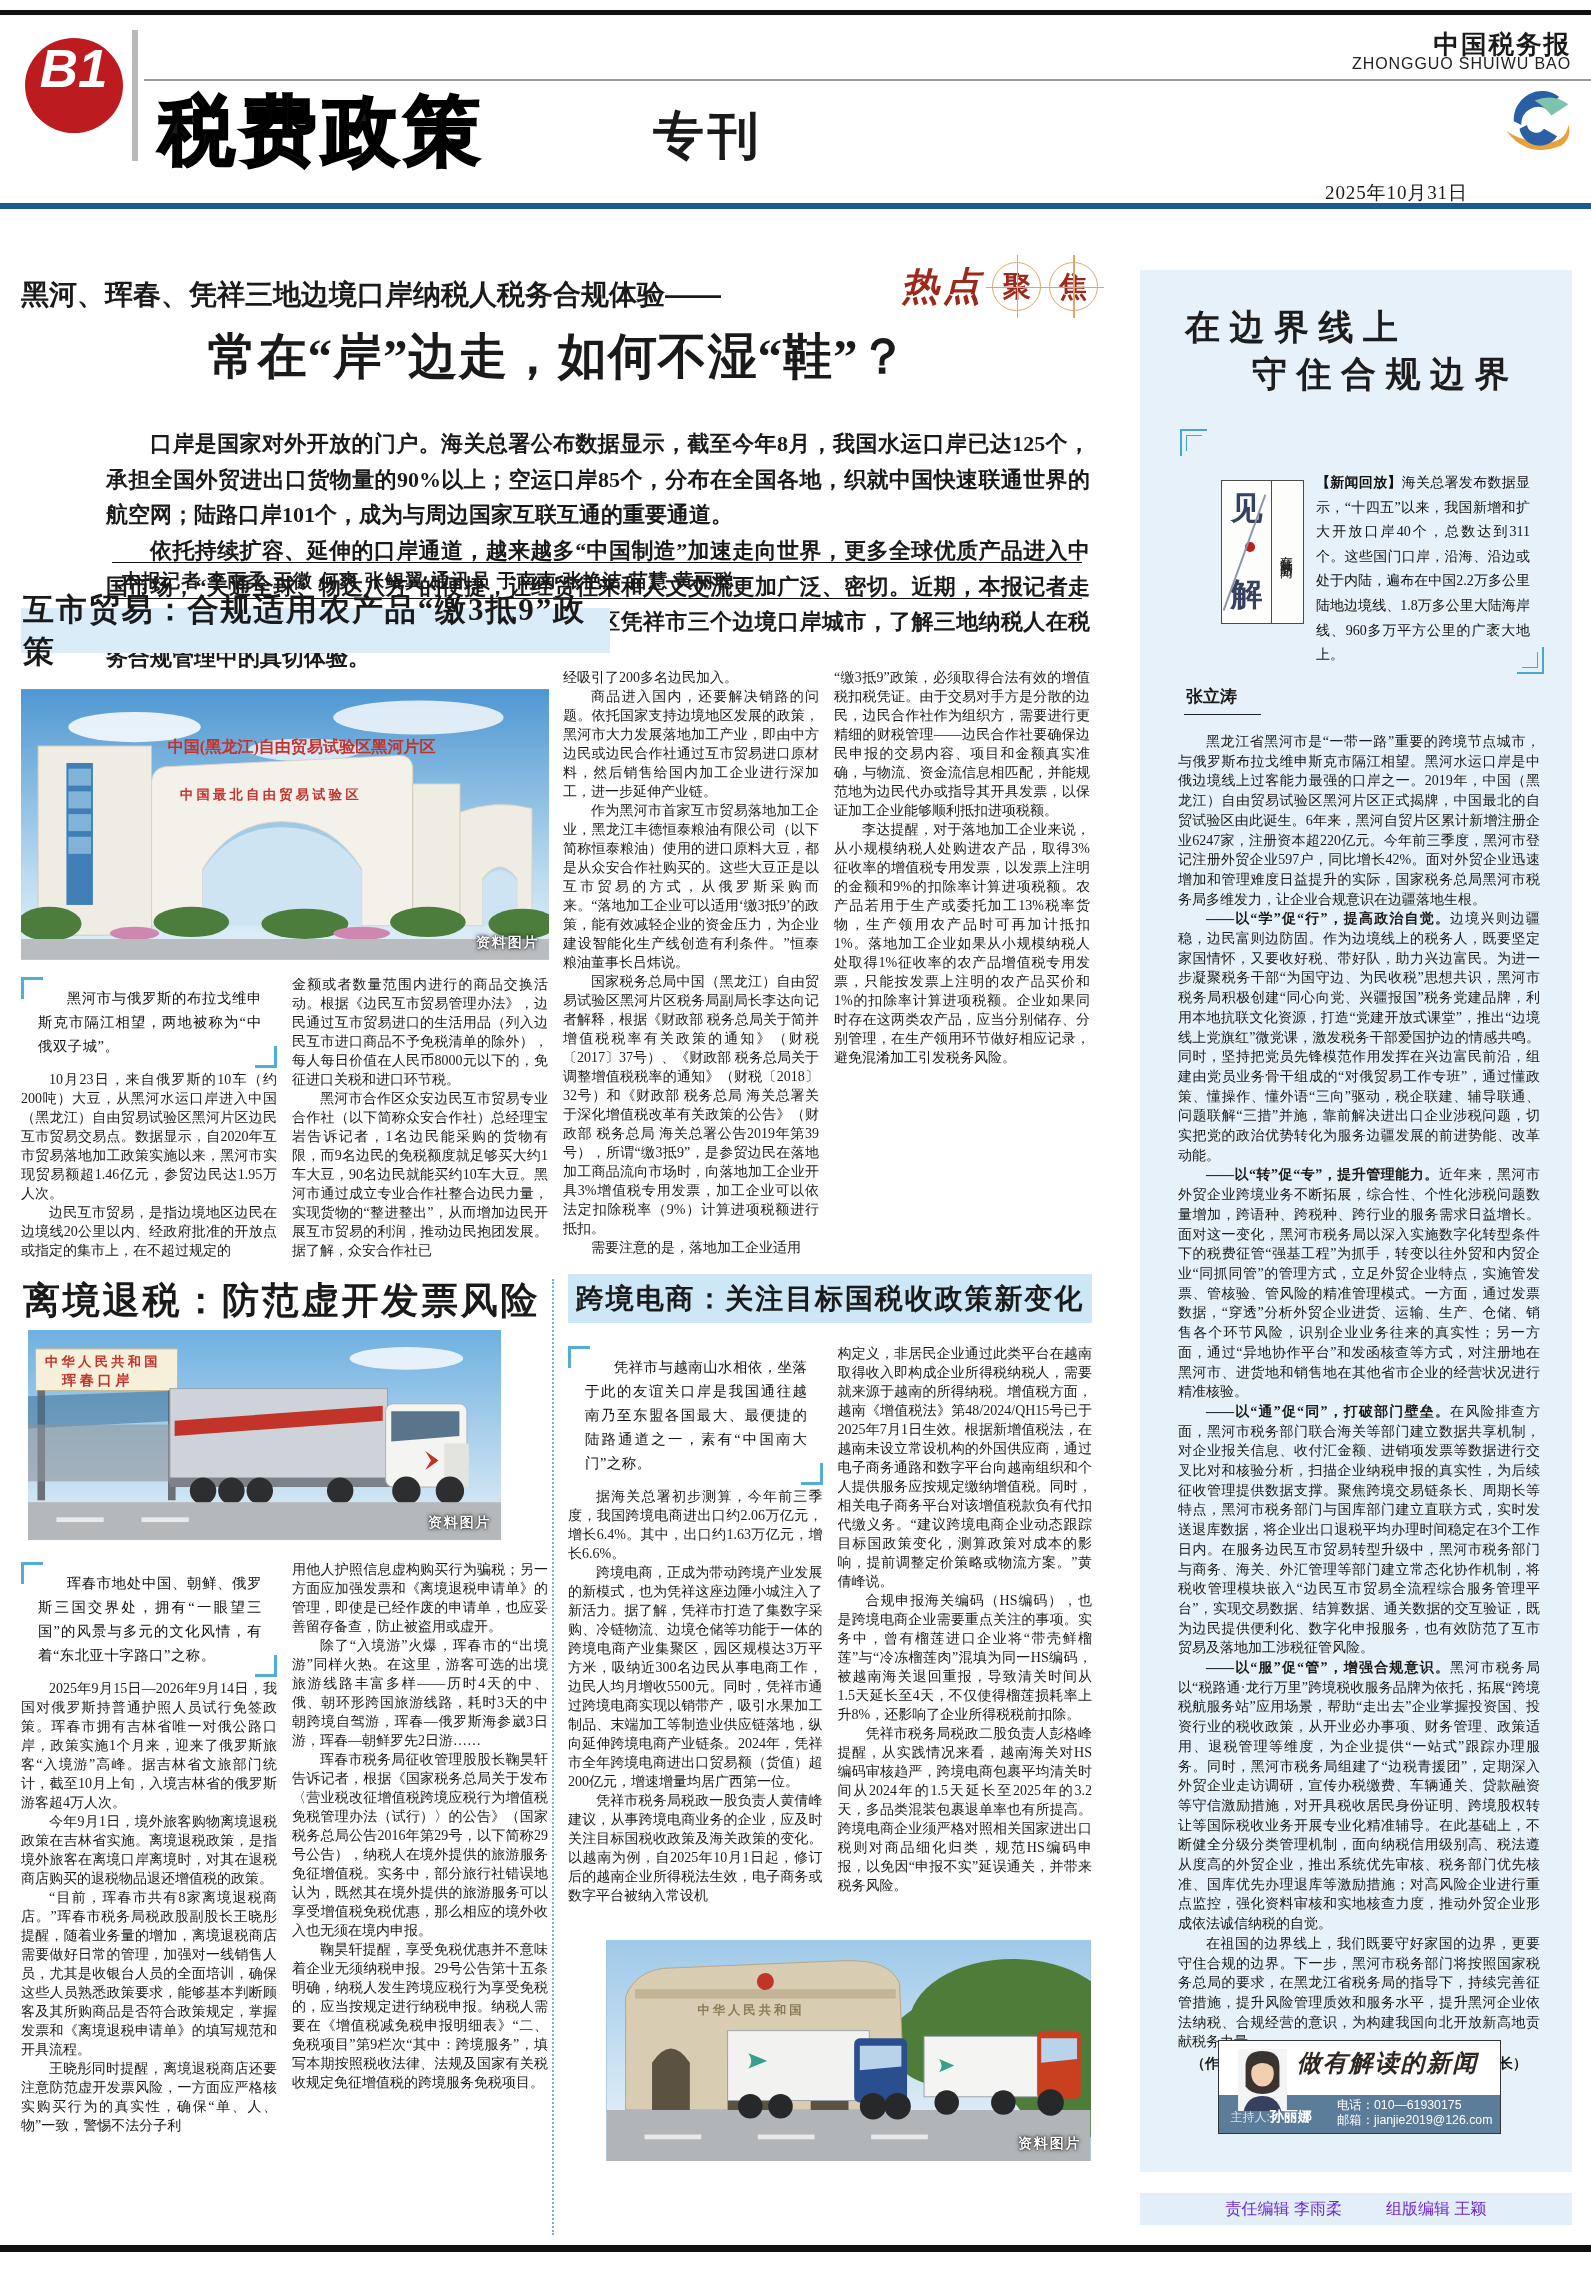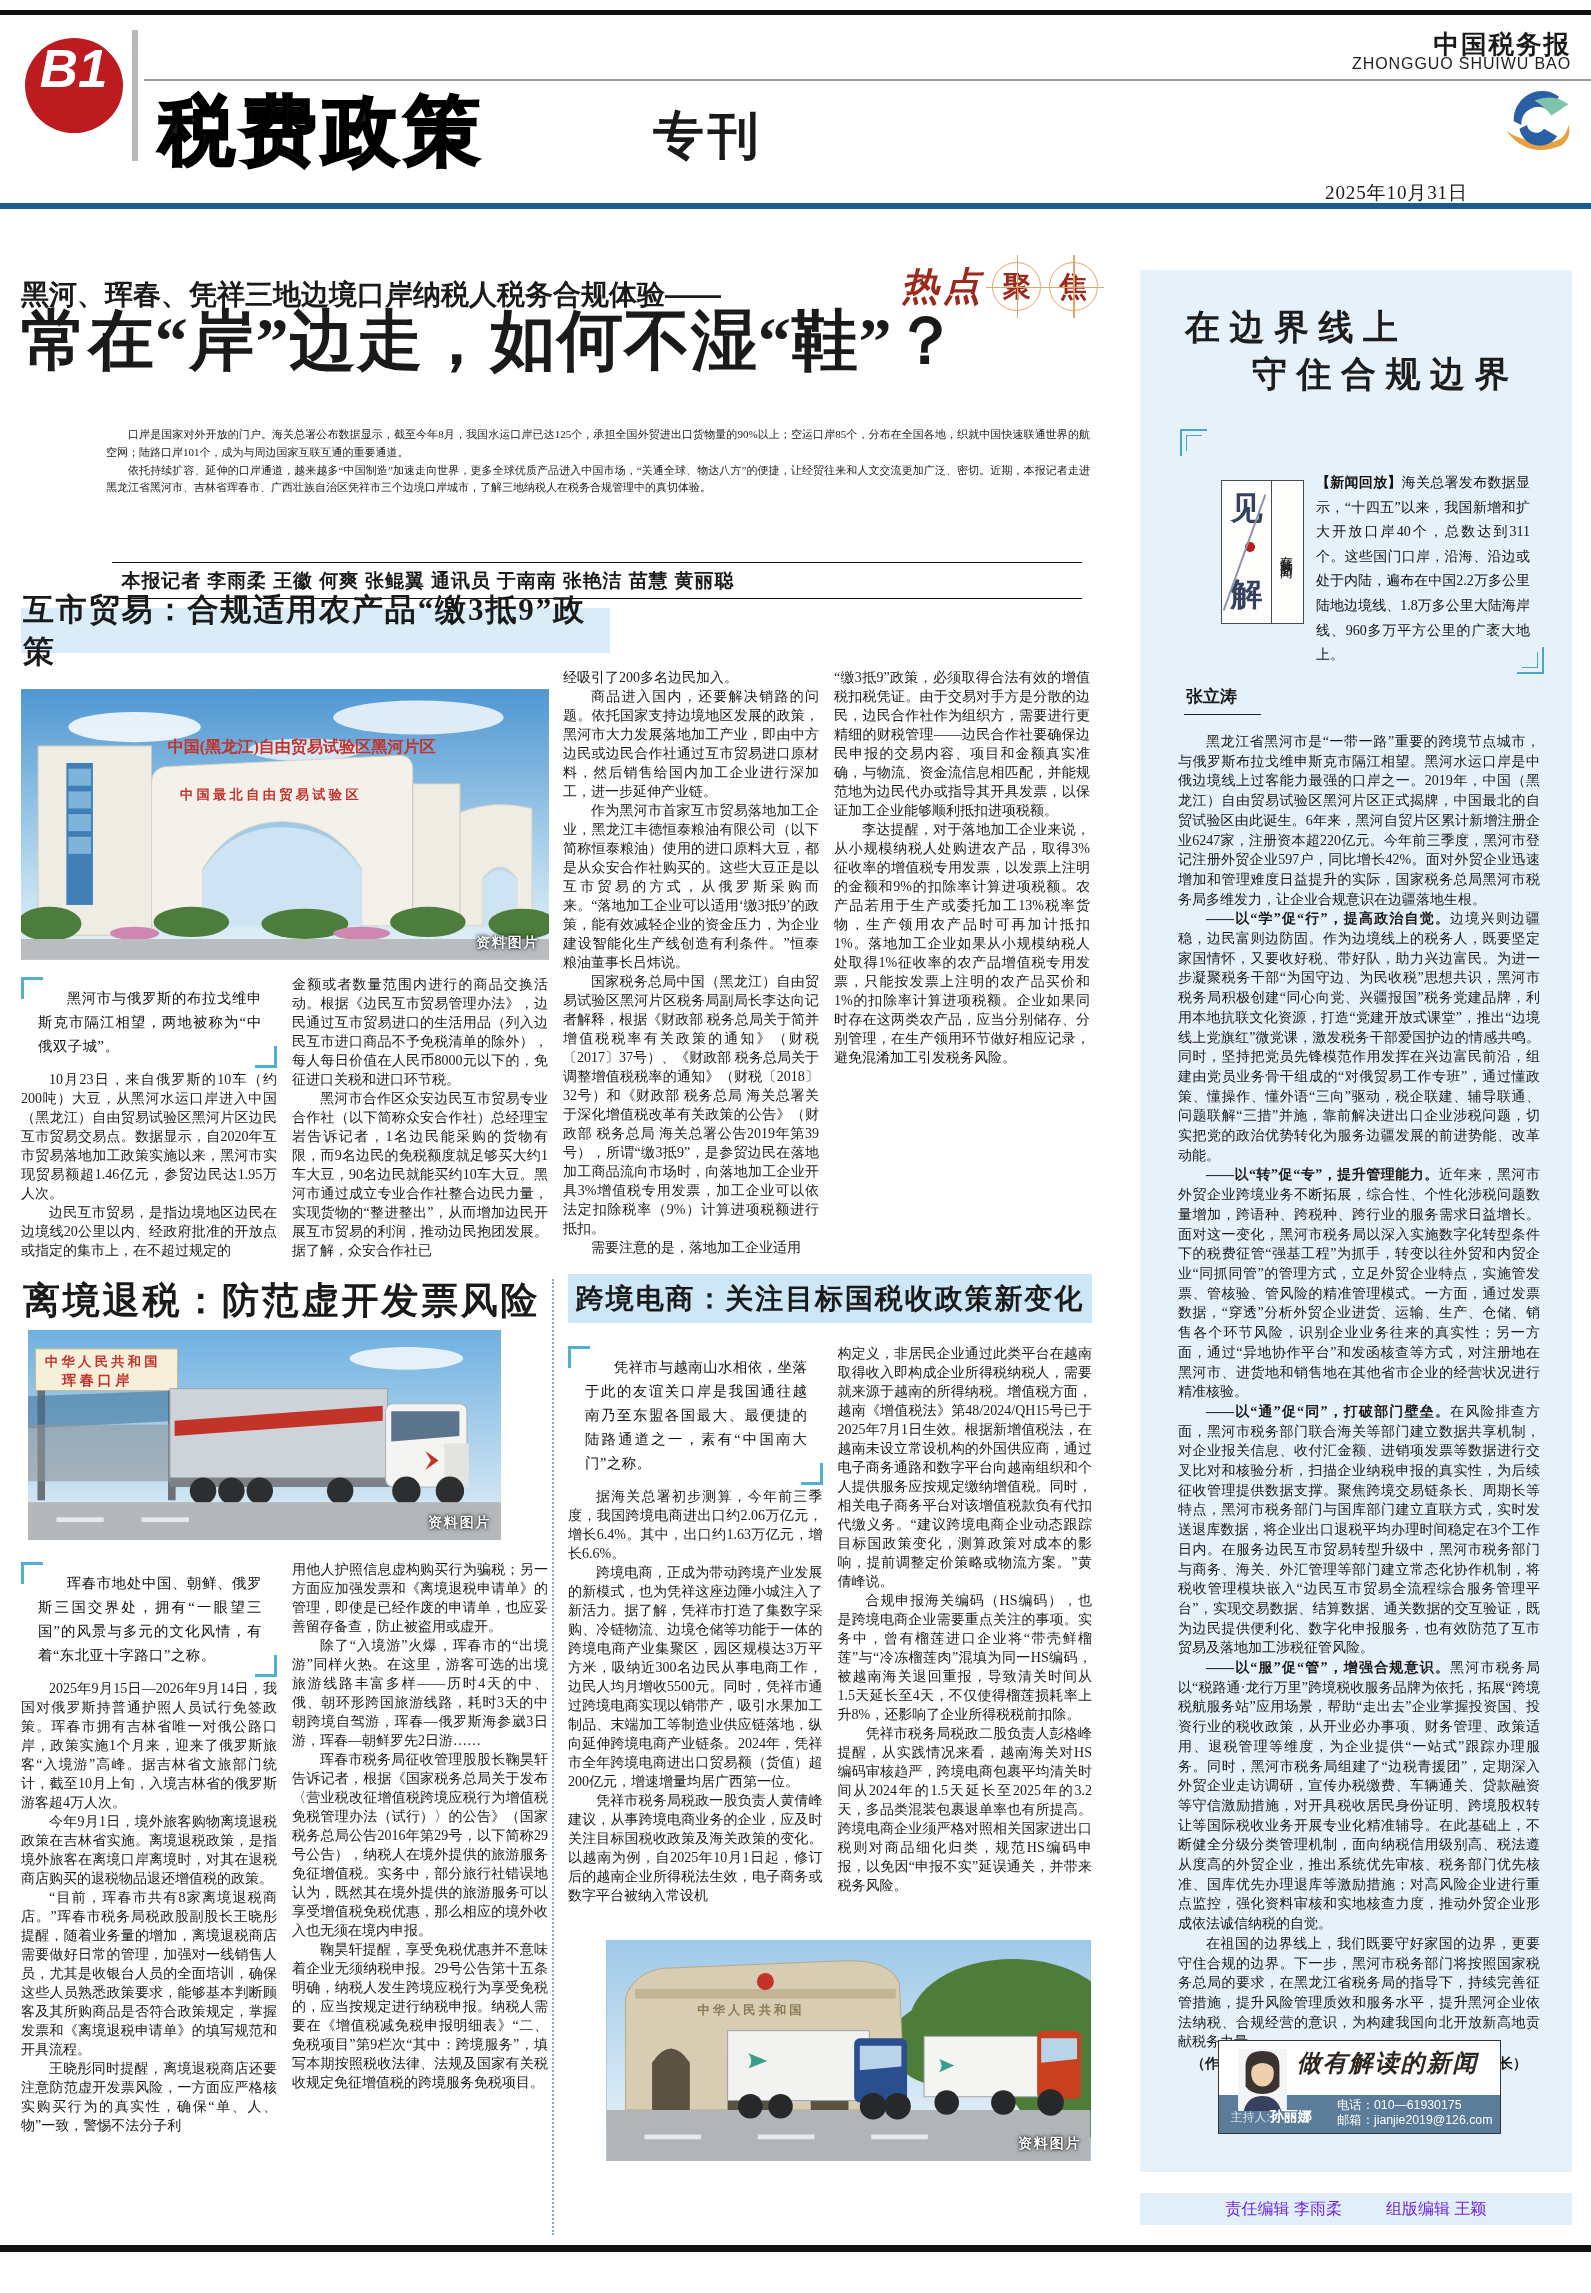--- a/index.html
+++ b/index.html
@@ -25,22 +25,22 @@
   .rule-blue{left:0;top:203px;width:1592px;height:5.7px;background:#1b5c90;}
 
   
   .kicker{left:21px;top:276px;font-size:28px;font-weight:700;font-family:"Liberation Sans",sans-serif;}
   .badge{left:901px;top:261px;display:flex;align-items:center;gap:7.6px;}
   .badge-cal{font-size:38px;font-weight:900;color:#9c2a1c;letter-spacing:3.8px;font-style:italic;}
   .focus-ring{position:relative;width:47px;height:47px;border:1.9px solid #dba76b;border-radius:50%;
       display:flex;align-items:center;justify-content:center;font-size:28px;font-weight:900;color:#9c2a1c;}
   .focus-ring::before{content:"";position:absolute;left:-7.6px;right:-7.6px;top:50%;height:1.4px;background:#dba76b;}
   .focus-ring::after{content:"";position:absolute;top:-7.6px;bottom:-7.6px;left:50%;width:1.4px;background:#dba76b;}
-  .headline{left:21px;top:296px;width:1074px;font-size:66px;font-weight:900;letter-spacing:0.9px;white-space:nowrap;}
-  .intro{left:106px;top:426px;width:984px;font-size:11px;line-height:1.62;text-align:justify;}
+  .headline{left:21px;top:324px;width:1074px;font-size:49px;font-weight:900;letter-spacing:0.9px;white-space:nowrap;text-align:center;}
+  .intro{left:106px;top:426px;width:984px;font-size:22px;line-height:1.62;text-align:justify;font-weight:bold;}
   .intro p{margin:0;text-indent:2em;}
   .byline-bar{left:112px;top:562px;width:960px;border-top:1.9px solid #111;border-bottom:1.9px solid #111;
       padding:4.7px 0 4.7px 9.5px;font-size:19px;font-weight:700;font-family:"Liberation Sans",sans-serif;letter-spacing:0.9px;}
 
   
   .sec-band{background:#d9ecf8;}
   .sec-title{font-weight:900;letter-spacing:1.9px;}
   .cols{display:flex;gap:15px;}
   .col{width:256px;overflow:hidden;text-align:justify;font-size:14px;line-height:19px;}
   .col p{margin:0;text-indent:2em;}

